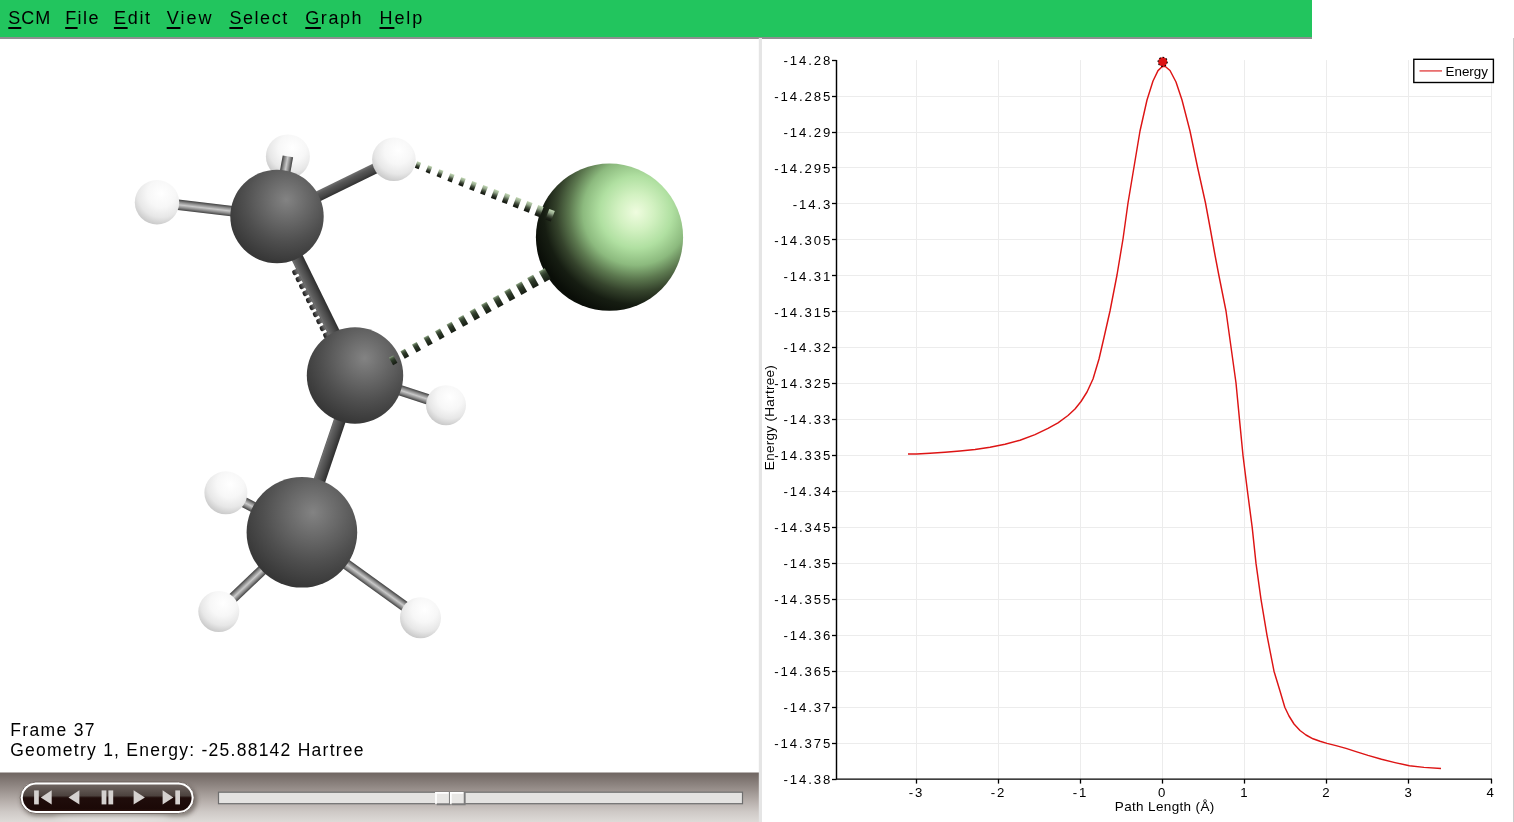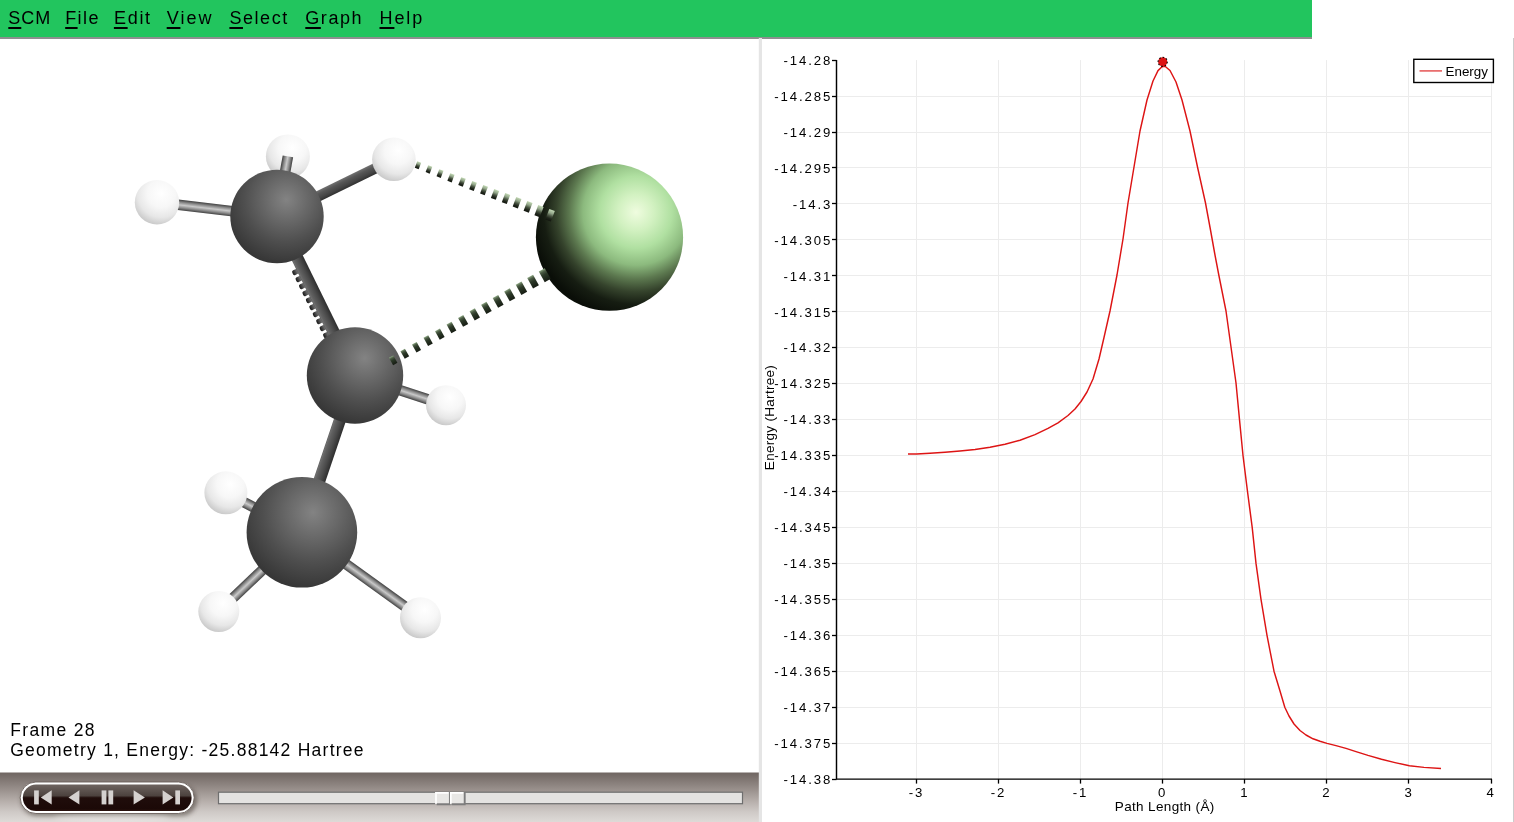--- a/index.html
+++ b/index.html
@@ -13,21 +13,21 @@
 <body>
 <div id="mb">
 <span class="mi" style="left:8.3px;letter-spacing:0.97px"><u>S</u>CM</span>
 <span class="mi" style="left:65.2px;letter-spacing:1.4px"><u>F</u>ile</span>
 <span class="mi" style="left:113.9px;letter-spacing:1.73px"><u>E</u>dit</span>
 <span class="mi" style="left:166.7px;letter-spacing:2.08px"><u>V</u>iew</span>
 <span class="mi" style="left:229.4px;letter-spacing:1.57px"><u>S</u>elect</span>
 <span class="mi" style="left:305.3px;letter-spacing:1.54px"><u>G</u>raph</span>
 <span class="mi" style="left:379.5px;letter-spacing:1.9px"><u>H</u>elp</span>
 </div>
-<div class="st" style="left:10.2px;top:722.4px;letter-spacing:1.35px">Frame 28</div>
+<div class="st" style="left:10.2px;top:722.4px;letter-spacing:1.35px">Frame 37</div>
 <div class="st" style="left:10.2px;top:742.1px;letter-spacing:1.25px">Geometry 1, Energy: -25.88142 Hartree</div>
 <svg style="left:0;top:38px" width="759" height="784" viewBox="0 38 759 784">
 <defs>
 <radialGradient id="gC" cx="0.60" cy="0.32" r="0.9">
 <stop offset="0" stop-color="#838383"></stop>
         <stop offset="0.25" stop-color="#696969"></stop>
 <stop offset="0.5" stop-color="#4f4f4f"></stop>
         <stop offset="0.75" stop-color="#383838"></stop>
 <stop offset="1" stop-color="#282828"></stop>
       </radialGradient>

